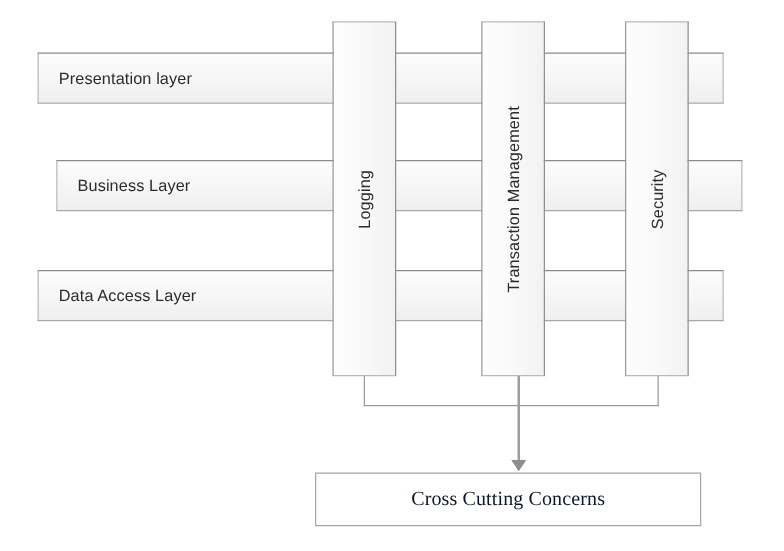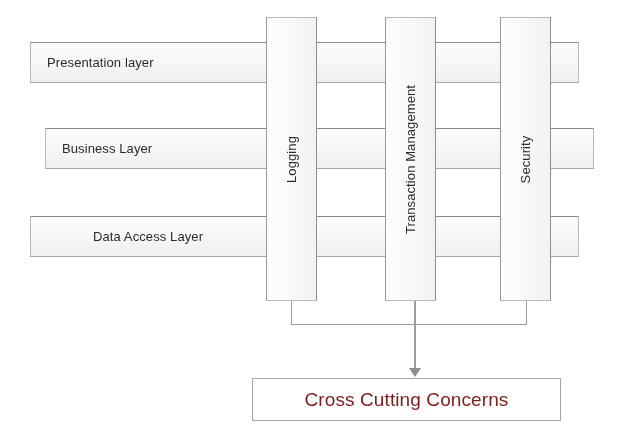--- a/index.html
+++ b/index.html
@@ -35,21 +35,21 @@
   }
   .layer-bar .layer-label {
     font-size: 13px;
     color: #2b2b2b;
     padding-left: 16px;
     letter-spacing: 0.1px;
     white-space: nowrap;
   }
   #layer-0 { top: 42px; }
   #layer-1 { top: 128px; margin-left: 15px; }
-  #layer-2 { top: 216px; padding-left: 46px; }
+  #layer-2 { top: 216px; }
 
   
   .cross-bar {
     position: absolute;
     top: 17px;
     width: 51px;
     height: 284px;
     box-sizing: border-box;
     background: linear-gradient(to right, #fdfdfd 0%, #fafafa 40%, #f2f2f2 100%);
     border: 1px solid #b9b9b9;
@@ -108,24 +108,25 @@
     height: 43px;
     box-sizing: border-box;
     background: #ffffff;
     border: 1px solid #a6a6a6;
     display: flex;
     align-items: center;
     justify-content: center;
     z-index: 2;
   }
   #summary-box .summary-label {
-    font-size: 19px;
-    color: #7f1d1d;
+    font-size: 16px;
+    color: #0f172a;
     letter-spacing: 0.1px;
     white-space: nowrap;
+    font-family: Liberation Serif, serif;
   }
 </style>
 </head>
 <body>
 
 <div id="canvas">
 
   <div id="layer-0" class="layer-bar">
     <span class="layer-label">Presentation layer</span>
   </div>

